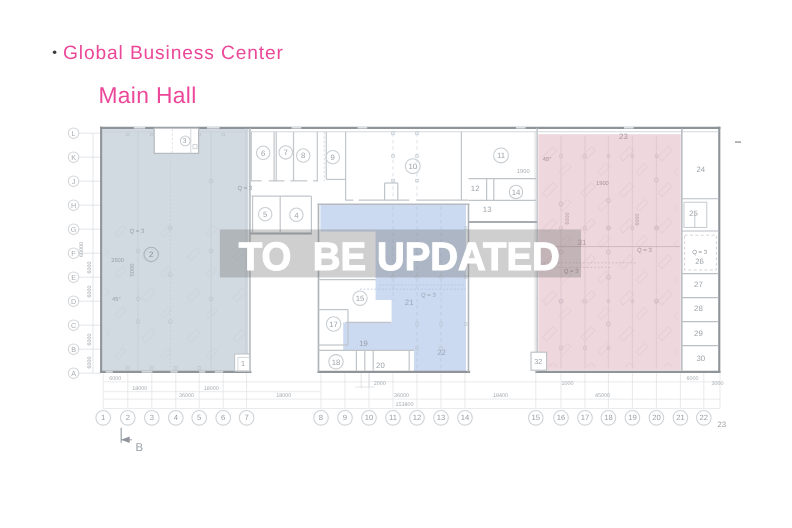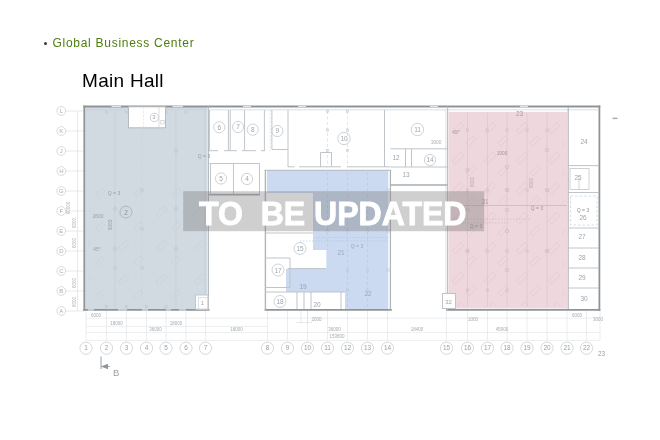--- a/index.html
+++ b/index.html
@@ -1,20 +1,20 @@
 <!DOCTYPE html>
 <html><head>
 <meta charset="utf-8">
 <style>
 html,body{margin:0;padding:0;}
 body{width:660px;height:440px;background:#ffffff;font-family:"Liberation Sans",sans-serif;overflow:hidden;}
 .wrap{position:relative;width:660px;height:440px;}
 .bullet{position:absolute;left:44px;top:41.8px;width:3.2px;height:3.2px;border-radius:50%;background:#3a3a3c;}
-.title{position:absolute;left:52.5px;top:35.5px;font-size:12px;color:#4d7c0f;letter-spacing:0.72px;}
-.subtitle{position:absolute;left:82px;top:70px;font-size:19px;color:#000000;letter-spacing:0.3px;}
+.title{position:absolute;left:52.5px;top:35.5px;font-size:16px;color:#ec4899;letter-spacing:0.72px;}
+.subtitle{position:absolute;left:82px;top:70px;font-size:19px;color:#ec4899;letter-spacing:0.3px;}
 svg{position:absolute;left:0;top:0;}
 </style>
 </head>
 <body>
 <div class="wrap">
 
 <div class="bullet"></div>
 <div class="title">Global Business Center</div>
 
 <div class="subtitle">Main Hall</div>

